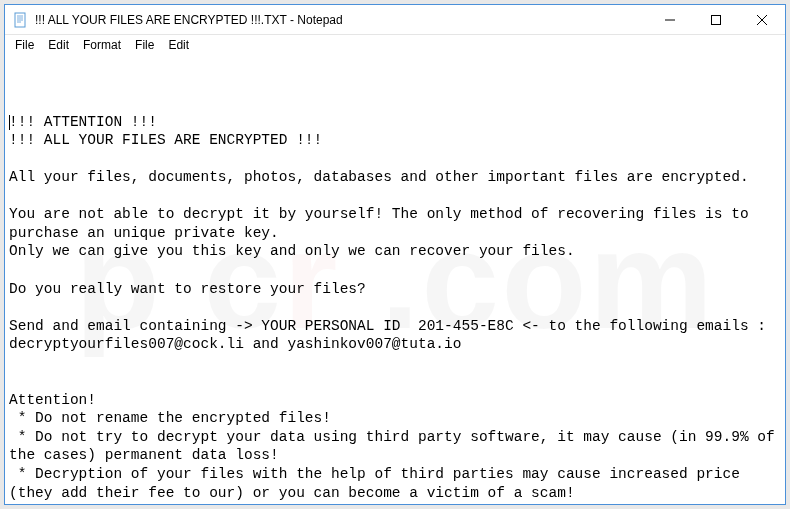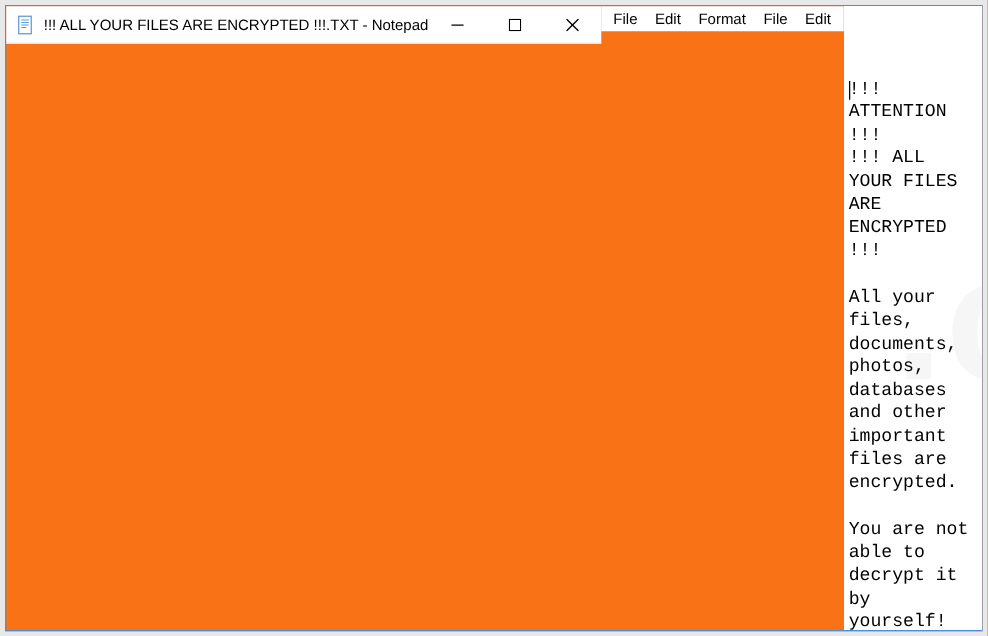--- a/index.html
+++ b/index.html
@@ -7,24 +7,24 @@
       width: 790px;
       height: 509px;
       font-family: "Segoe UI", Tahoma, sans-serif;
       background: #e8e8e8;
       padding: 4px;
       overflow: hidden;
     }
     .window {
       width: 100%;
       height: 100%;
-      background: #f97316;
+      background: #14532d;
       border: 1px solid #4a90d9;
       display: flex;
-      flex-direction: row;
+      flex-direction: column;
       position: relative;
     }
     .titlebar {
       height: 30px;
       background: #ffffff;
       display: flex;
       align-items: center;
       padding: 0 0 0 8px;
       border-bottom: 1px solid #e5e5e5;
     }

